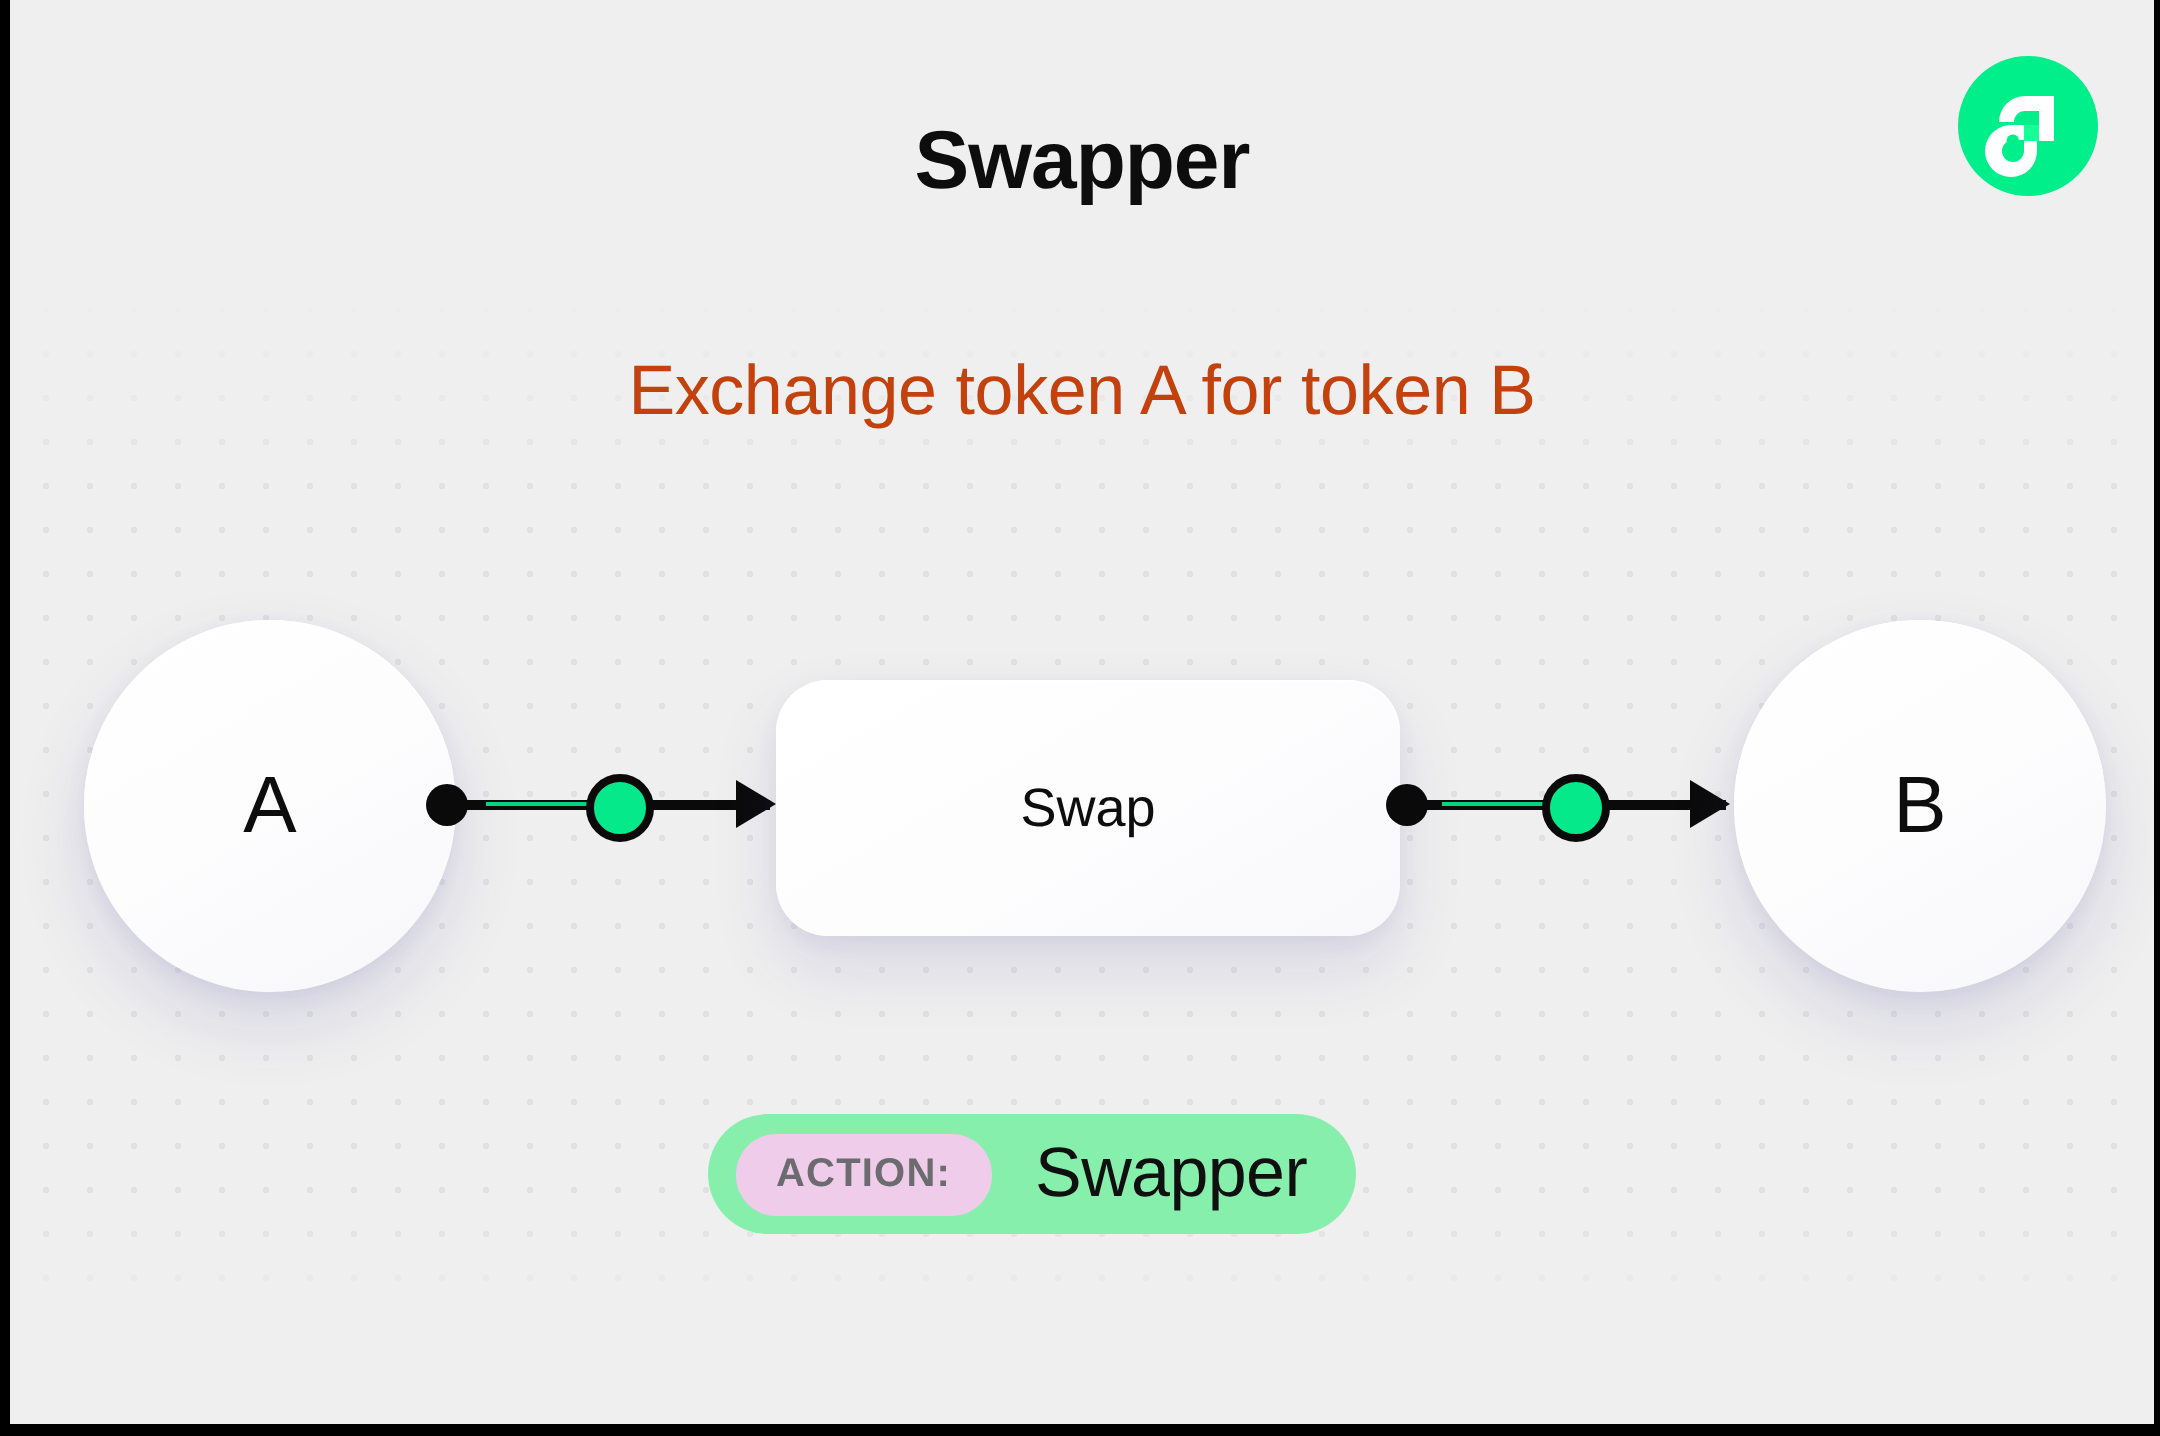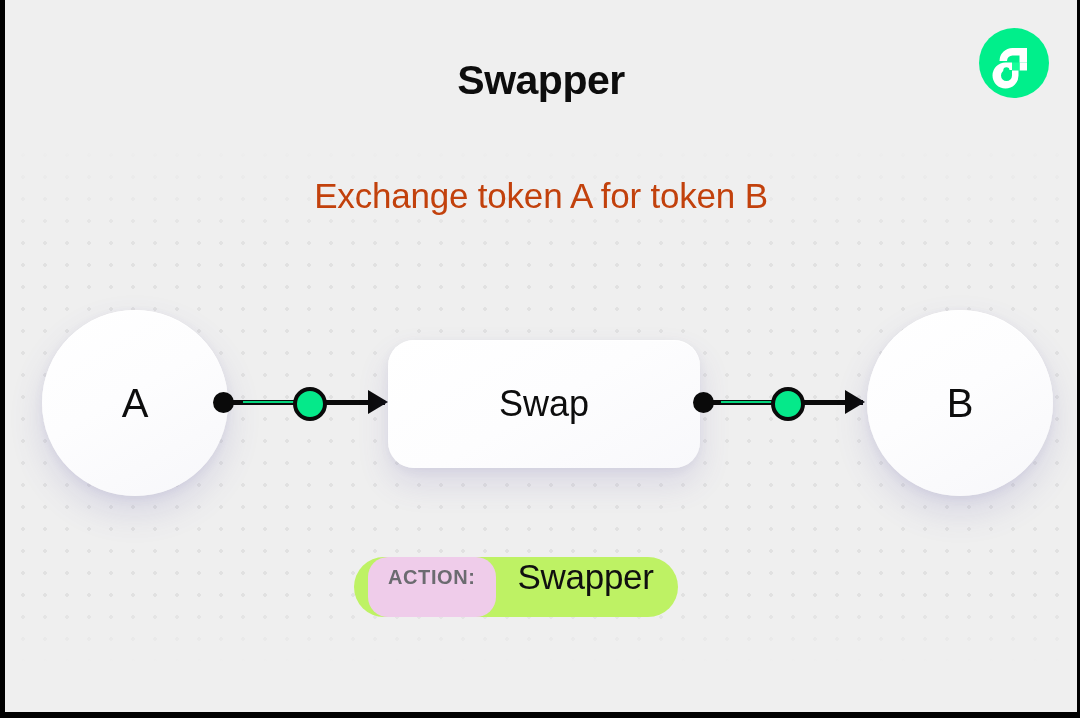--- a/index.html
+++ b/index.html
@@ -122,21 +122,21 @@
     width: 312px;
     height: 128px;
     border-radius: 26px;
     background: linear-gradient(150deg, #ffffff 0%, #fdfdfe 50%, #f8f8fb 100%);
     box-shadow: 0 16px 32px rgba(90, 80, 160, 0.14),
                 0 3px 10px rgba(90, 80, 160, 0.07),
                 inset 0 1px 0 rgba(255,255,255,0.9);
     display: flex;
     align-items: center;
     justify-content: center;
-    font-size: 36px;
+    font-size: 27px;
     font-weight: 400;
     color: #0d0d0d;
   }
 
   
   .conn { position: absolute; }
   .conn-line {
     position: absolute;
     height: 5px;
     background: #0a0a0a;
@@ -175,22 +175,23 @@
     top: 390px;
   }
 
   
   .action-badge {
     position: absolute;
     left: 349px;
     top: 557px;
     height: 60px;
     border-radius: 30px;
-    background: #bef264;
+    background: #86efac;
     display: flex;
+    align-items: center;
     padding: 0 24px 0 14px;
     box-sizing: border-box;
   }
   .action-key {
     background: #efccea;
     color: #6b6b70;
     font-size: 20px;
     font-weight: bold;
     letter-spacing: 0.6px;
     padding: 9px 20px;

